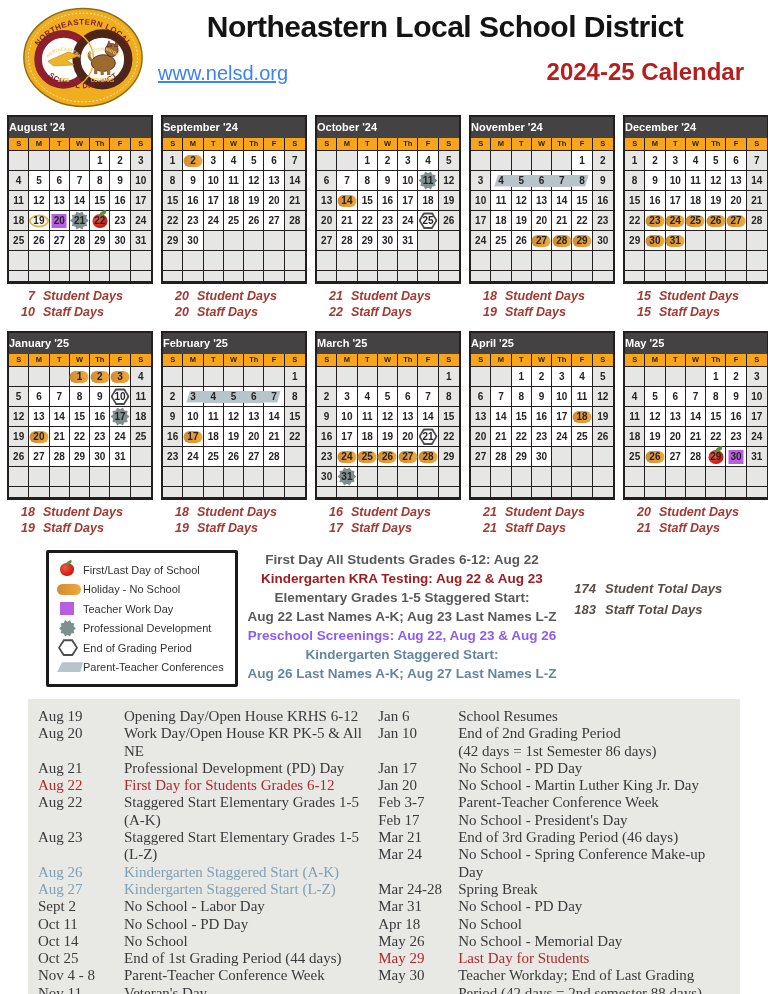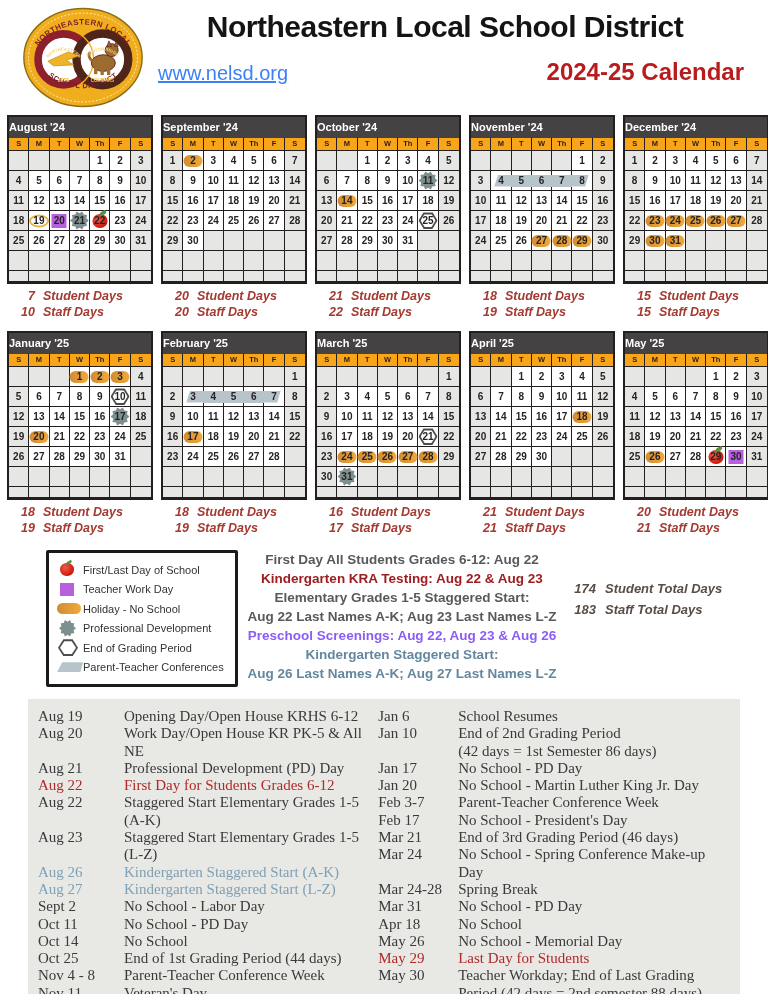--- a/index.html
+++ b/index.html
@@ -1543,29 +1543,29 @@
   <div class="mid">
     <div class="legend" id="legend-box">
         <div class="lg-row">
           <span class="lg-icon">
             <span class="lg-apple"></span>
           </span>
           <span class="lg-label">First/Last Day of School</span>
         </div>
         <div class="lg-row">
           <span class="lg-icon">
+            <span class="lg-holiday"></span>
+          </span>
+          <span class="lg-label">Holiday - No School</span>
+        </div>
+        <div class="lg-row">
+          <span class="lg-icon">
             <span class="lg-workday"></span>
           </span>
           <span class="lg-label">Teacher Work Day</span>
-        </div>
-        <div class="lg-row">
-          <span class="lg-icon">
-            <span class="lg-holiday"></span>
-          </span>
-          <span class="lg-label">Holiday - No School</span>
         </div>
         <div class="lg-row">
           <span class="lg-icon">
             <span class="lg-pd"></span>
           </span>
           <span class="lg-label">Professional Development</span>
         </div>
         <div class="lg-row">
           <span class="lg-icon">
             <span class="lg-grading"></span>

